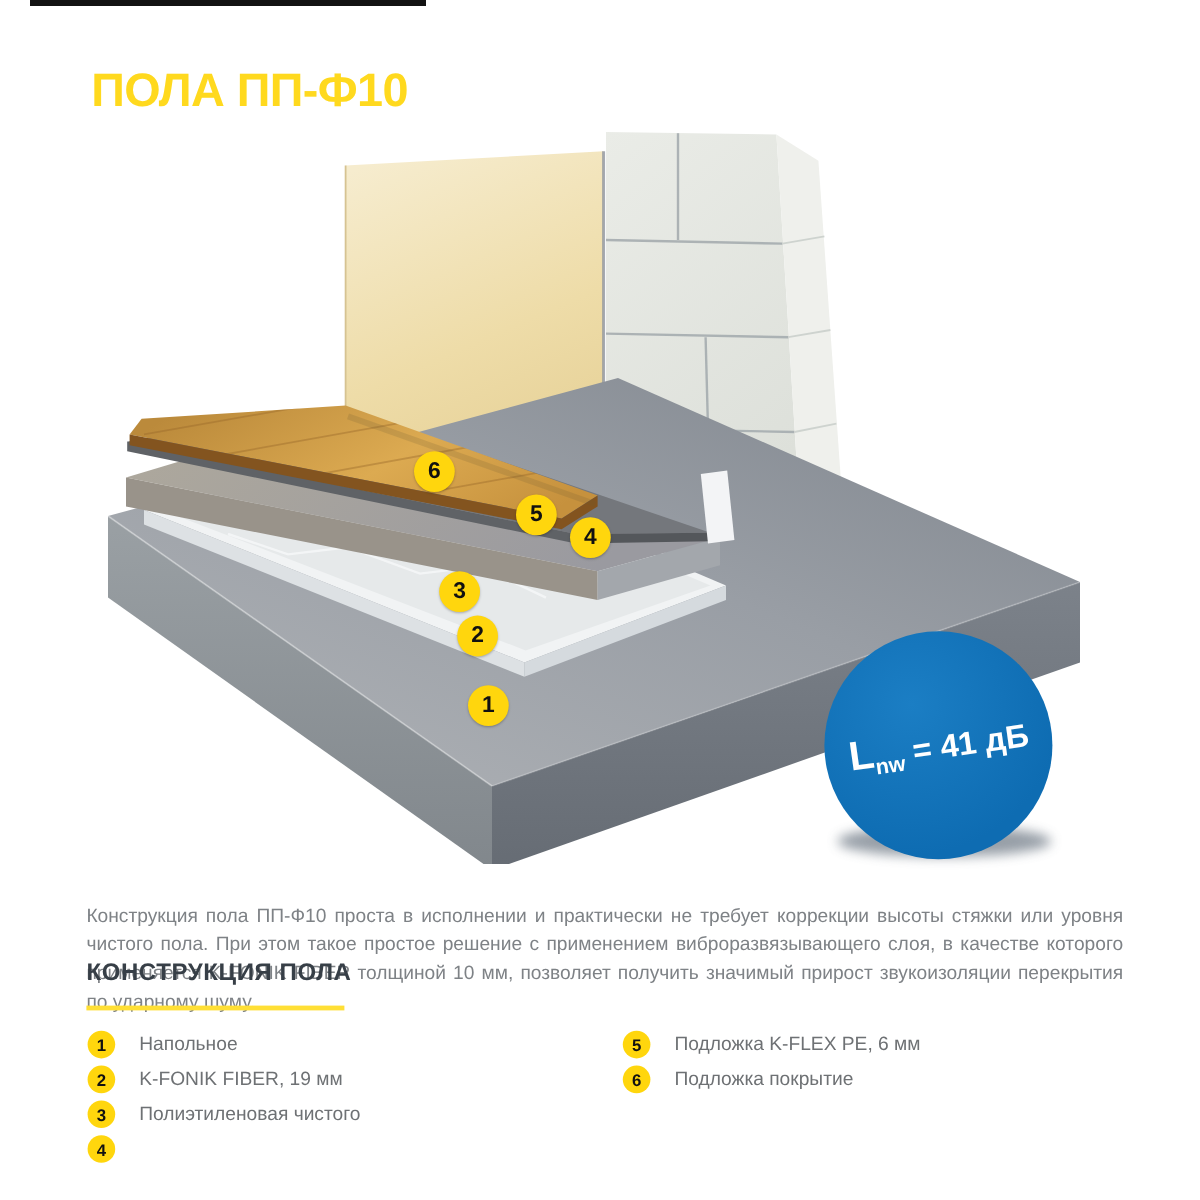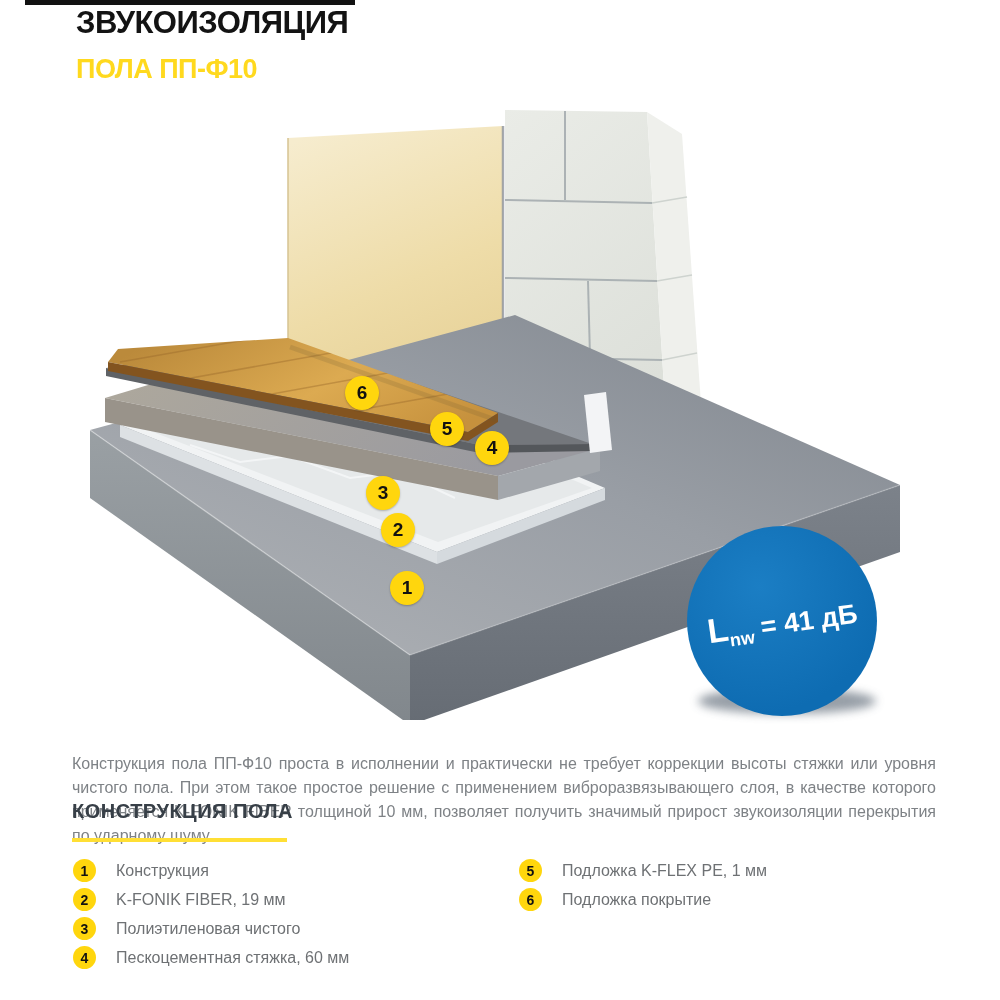--- a/index.html
+++ b/index.html
@@ -1,21 +1,21 @@
 <!DOCTYPE html>
 <html><head>
 <meta charset="utf-8">
 <style>
   html,body{margin:0;padding:0;background:#ffffff;}
   .page{position:relative;width:1000px;height:1000px;background:#ffffff;overflow:hidden;
         font-family:"Liberation Sans", sans-serif;}
   .top-bar{position:absolute;left:25px;top:0;width:330px;height:5px;background:#121212;}
   .title-line1{position:absolute;left:76px;top:7px;font-size:31px;font-weight:bold;
                letter-spacing:-0.5px;color:#131313;line-height:1;}
-  .title-line2{position:absolute;left:76px;top:56px;font-size:27px;font-weight:bold;
+  .title-line2{position:absolute;left:76px;top:56px;font-size:39px;font-weight:bold;
                letter-spacing:-0.5px;color:#ffd91e;line-height:1;}
 
   .illustration{position:absolute;left:60px;top:100px;width:840px;height:620px;}
   .illustration svg{position:absolute;left:0;top:0;}
 
   .marker{position:absolute;width:34px;height:34px;border-radius:50%;background:#ffd60d;
           color:#111;font-weight:bold;font-size:19px;display:flex;align-items:center;
           justify-content:center;transform:translate(-50%,-50%);box-shadow:0 1px 2px rgba(0,0,0,.25);}
 
   .badge-shadow{position:absolute;left:638px;top:588px;width:178px;height:26px;border-radius:50%;
@@ -42,21 +42,20 @@
               font-weight:bold;font-size:14px;display:flex;align-items:center;
               justify-content:center;flex:0 0 23px;margin-left:1px;}
   .legend-label{margin-left:20px;font-size:16px;color:#6e7174;}
 </style>
 </head>
 <body>
 
 <div class="page">
 
   <div class="top-bar"></div>
-  <div class="title-line1">ЗВУКОИЗОЛЯЦИЯ</div>
   <div class="title-line2">ПОЛА ПП-Ф10</div>
 
   <div class="illustration">
     <svg width="840" height="620" viewBox="0 0 840 620">
       <defs>
         <linearGradient id="gradBeige" x1="0.2" y1="0" x2="0.5" y2="1">
           <stop offset="0" stop-color="#f6ecce"></stop>
             <stop offset="0.55" stop-color="#eedca8"></stop>
           <stop offset="1" stop-color="#e4ce93"></stop>
         </linearGradient>
@@ -175,39 +174,38 @@
 
   <div class="description">Конструкция пола ПП-Ф10 проста в исполнении и практически не требует коррекции высоты стяжки или уровня чистого пола. При этом такое простое решение с применением виброразвязывающего слоя, в качестве которого применяется K-FONIK FIBER толщиной 10 мм, позволяет получить значимый прирост звукоизоляции перекрытия по ударному шуму.</div>
 
   <div class="construction-heading">КОНСТРУКЦИЯ ПОЛА</div>
   <div class="heading-underline"></div>
 
   <div class="legend">
     <div class="legend-col">
       <div class="legend-item">
         <span class="legend-num">1</span>
-        <span class="legend-label">Конструкция</span>
+        <span class="legend-label">Напольное</span>
       </div>
       <div class="legend-item">
         <span class="legend-num">2</span>
         <span class="legend-label">K-FONIK FIBER, 19 мм</span>
       </div>
       <div class="legend-item">
         <span class="legend-num">3</span>
         <span class="legend-label">Полиэтиленовая чистого</span>
       </div>
       <div class="legend-item">
         <span class="legend-num">4</span>
-        <span class="legend-label">Пескоцементная стяжка, 60 мм</span>
       </div>
     </div>
     <div class="legend-col">
       <div class="legend-item">
         <span class="legend-num">5</span>
-        <span class="legend-label">Подложка K-FLEX PE, 1 мм</span>
+        <span class="legend-label">Подложка K-FLEX PE, 6 мм</span>
       </div>
       <div class="legend-item">
         <span class="legend-num">6</span>
         <span class="legend-label">Подложка покрытие</span>
       </div>
     </div>
   </div>
 
 </div>
 

